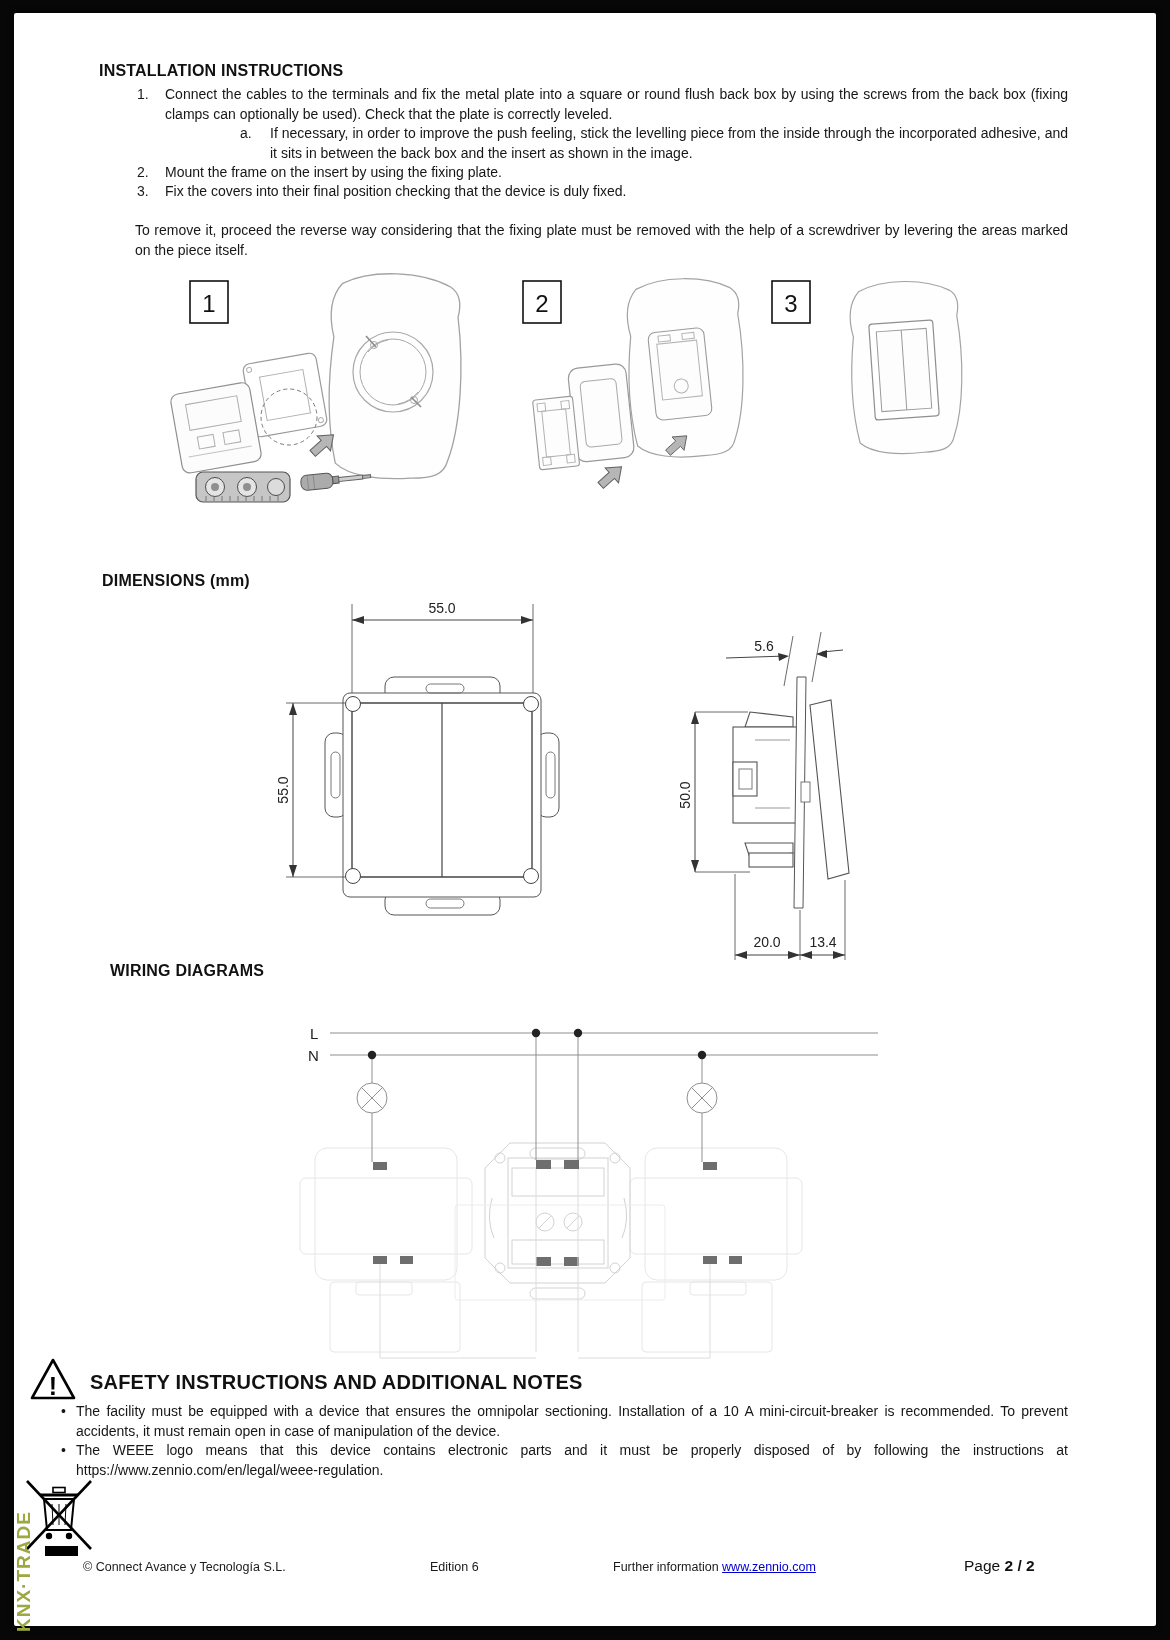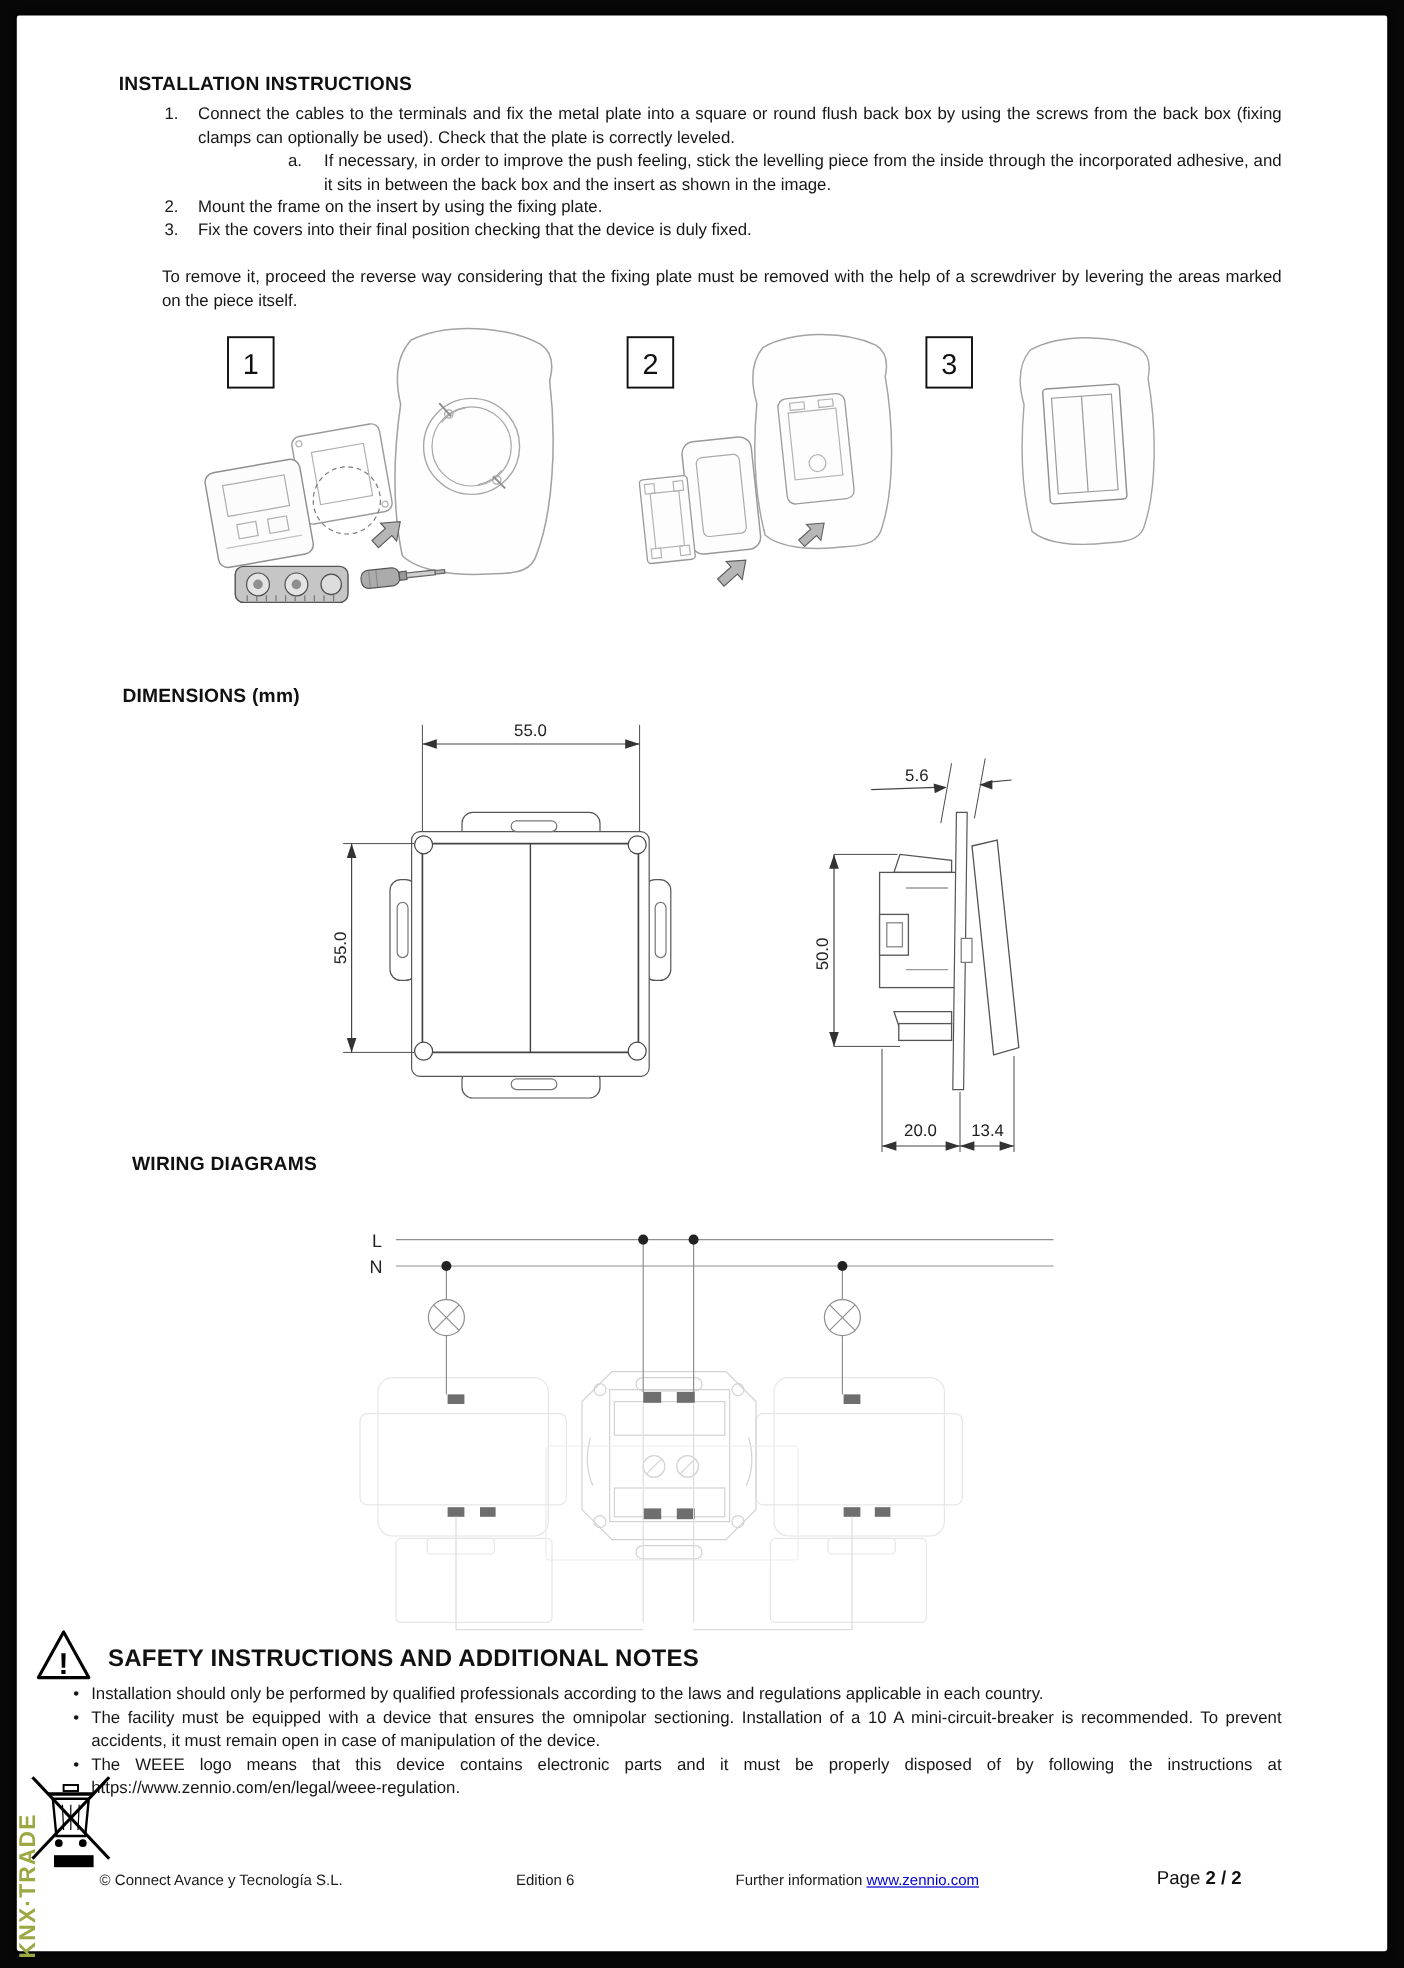--- a/index.html
+++ b/index.html
@@ -356,21 +356,20 @@
   </g>
 </svg>
 
 <svg class="abs" style="left:26px;top:1356px;" width="54" height="48" viewBox="26 1356 54 48">
   <polygon points="53,1360 32,1398 74,1398" fill="#fff" stroke="#000" stroke-width="2.6" stroke-linejoin="round"></polygon>
   <text x="53" y="1395" text-anchor="middle" font-size="25" font-weight="bold" fill="#000">!</text>
 </svg>
 <div class="abs h-main" style="left:90px;top:1371px;font-size:20px;">SAFETY INSTRUCTIONS AND ADDITIONAL NOTES</div>
 
 <div class="bullets">
-  <div class="bullet">Installation should only be performed by qualified professionals according to the laws and regulations applicable in each country.</div>
   <div class="bullet">The facility must be equipped with a device that ensures the omnipolar sectioning. Installation of a 10 A mini-circuit-breaker is recommended. To prevent accidents, it must remain open in case of manipulation of the device.</div>
   <div class="bullet">The WEEE logo means that this device contains electronic parts and it must be properly disposed of by following the instructions at https://www.zennio.com/en/legal/weee-regulation.</div>
 </div>
 
 <svg class="abs" style="left:20px;top:1475px;" width="78" height="86" viewBox="20 1475 78 86">
   <line x1="40" y1="1495" x2="78" y2="1495" stroke="#000" stroke-width="3"></line>
   <rect x="53" y="1487.5" width="12" height="5" fill="none" stroke="#000" stroke-width="1.6"></rect>
   <path d="M44,1499 h30 l-3,31 h-24 z" fill="none" stroke="#000" stroke-width="2"></path>
   <line x1="52" y1="1504" x2="53" y2="1525" stroke="#000"></line>
   <line x1="59" y1="1504" x2="59" y2="1525" stroke="#000"></line>

